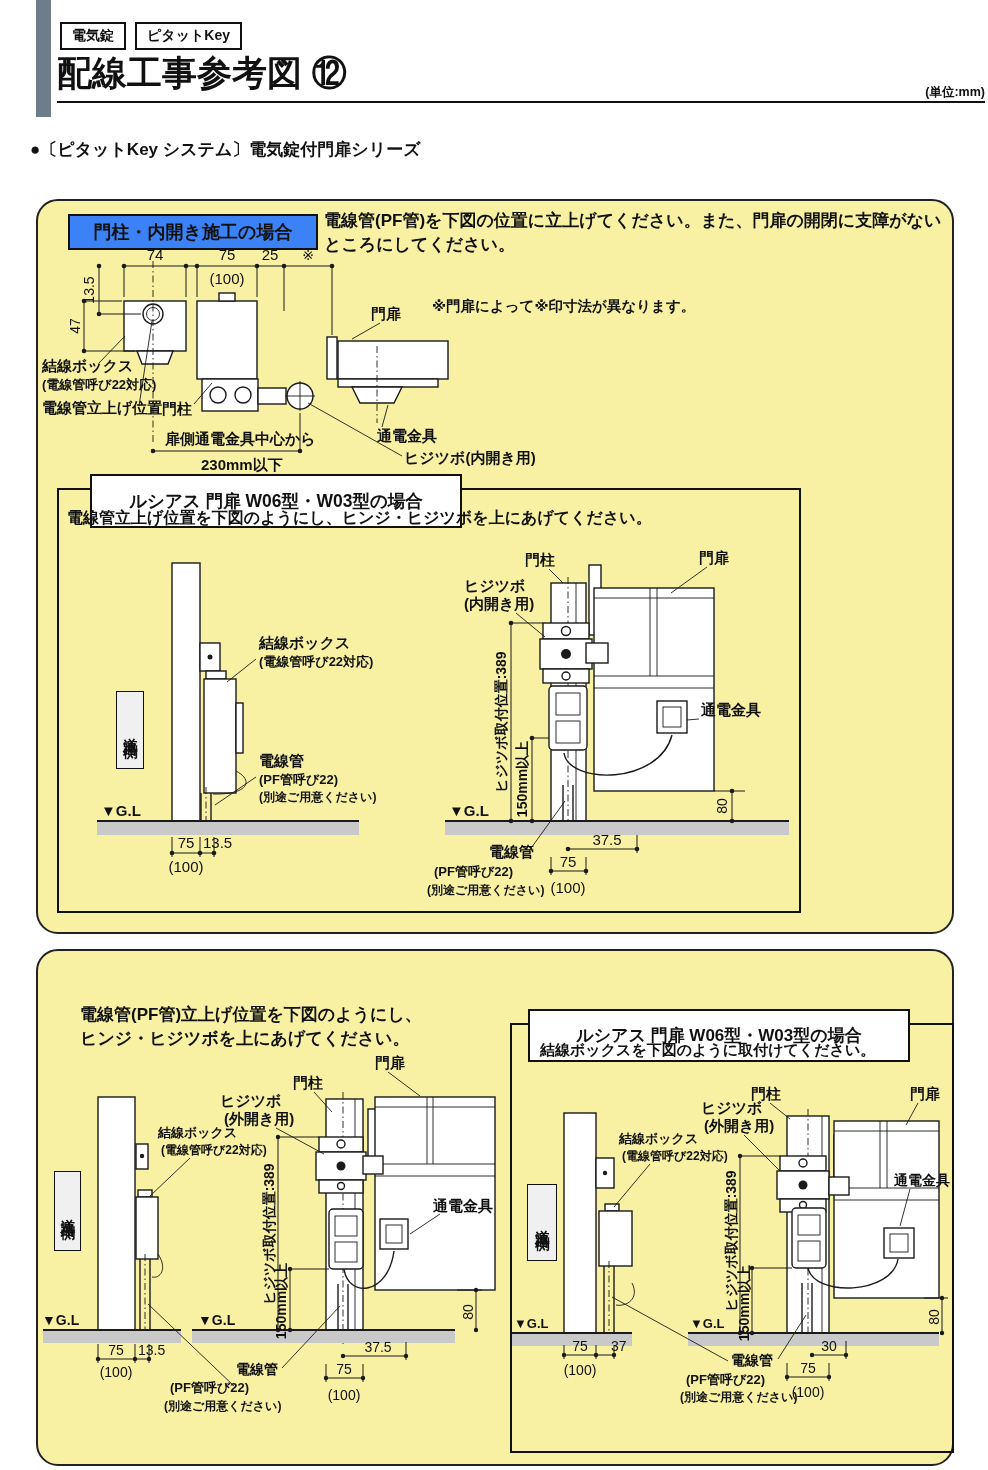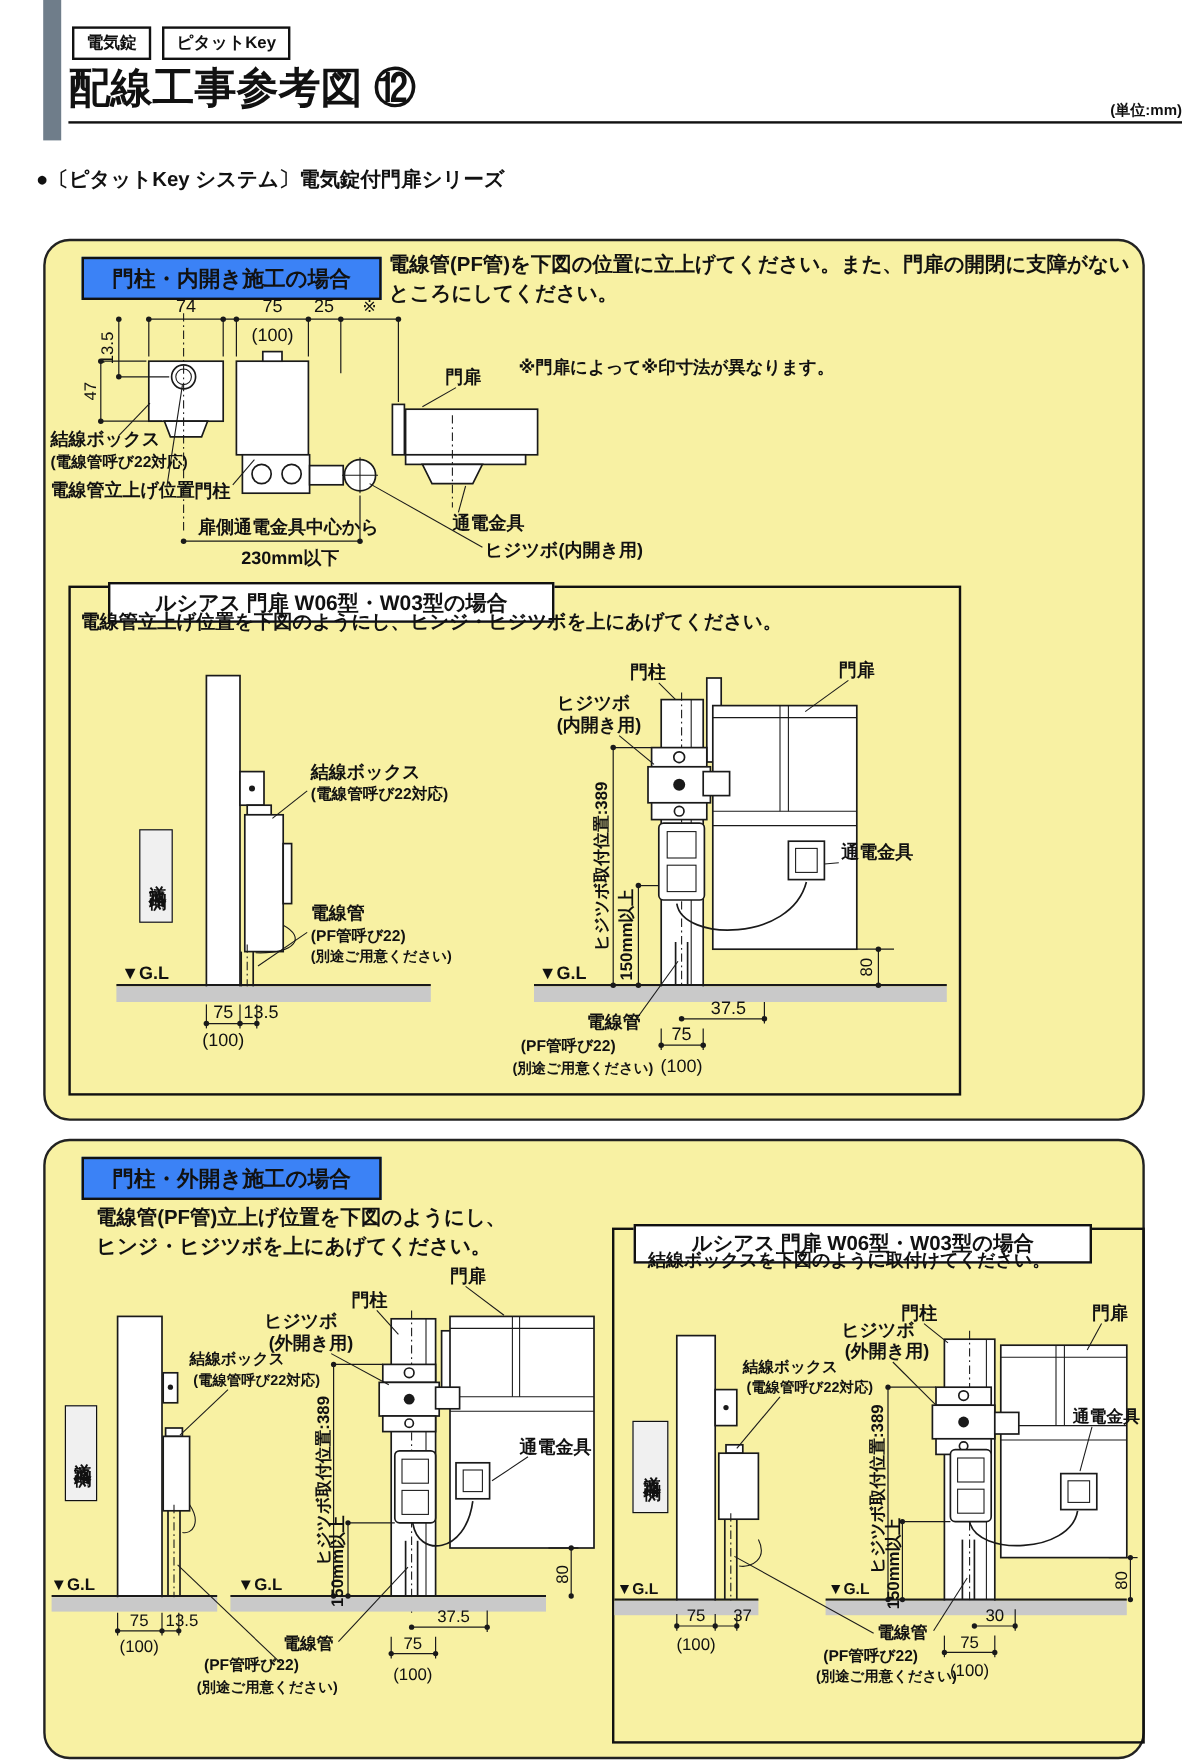--- a/index.html
+++ b/index.html
@@ -21,21 +21,21 @@
   #p2{left:36px;top:949px;width:914px;height:513px;}
   .ptitle{left:30px;top:13px;min-width:226px;border:2.5px solid #111;background:#3b82f6;
           font-size:18px;font-weight:700;text-align:center;padding:4px 10px;}
   .pdesc{font-size:17px;font-weight:700;line-height:1.42;}
   #p1 .pdesc{left:286px;top:8px;width:620px;}
   #p2 .pdesc{left:42px;top:52px;width:430px;}
   .note{left:394px;top:96px;font-size:14.5px;font-weight:600;}
   .innerbox{border:2px solid #111;}
   #ib1{left:19px;top:287px;width:740px;height:421px;}
   #ib2{left:472px;top:72px;width:440px;height:426px;}
-  .itab{background:#fff;border:2px solid #111;font-weight:700;text-align:center;padding:3px 8px;margin-top:11px;}
+  .itab{background:#fff;border:2px solid #111;font-weight:700;text-align:center;padding:13px 8px;}
   #ib1 .itab{left:31px;top:-16px;width:352px;font-size:17.5px;}
   #ib2 .itab{left:16px;top:-16px;width:362px;font-size:17px;}
   .idesc{font-weight:700;}
   #ib1 .idesc{left:8px;top:18px;font-size:16px;}
   #ib2 .idesc{left:28px;top:16px;font-size:15px;}
   .road{background:#f0f0f0;border:1.5px solid #111;writing-mode:vertical-rl;
         text-orientation:upright;font-size:15px;font-weight:600;letter-spacing:3px;
         display:flex;align-items:center;justify-content:center;box-sizing:border-box;}
   
   svg{position:absolute;overflow:visible;}
@@ -262,21 +262,20 @@
         <text class="t15" x="405" y="56">ヒジツボ</text>
         <text class="t15" x="405" y="74">(内開き用)</text>
         <line class="sthin" x1="640" y1="184" x2="628" y2="185"></line>
         <text class="t15" x="642" y="180">通電金具</text>
       </g>
     </svg>
   </div>
 </div>
 
 <div class="abs panel" id="p2">
-  <div class="abs ptitle">門柱・外開き施工の場合</div>
   <div class="abs pdesc">
     <div>電線管(PF管)立上げ位置を下図のようにし、</div>
     <div>ヒンジ・ヒジツボを上にあげてください。</div>
   </div>
   <div class="abs road" style="left:16px;top:220px;width:27px;height:80px;">道路側</div>
 
   <svg style="left:4px;top:103px;" width="460" height="400" viewBox="0 0 460 400">
     <g>
       <rect class="sw" x="56" y="43" width="37" height="237"></rect>
       <rect class="sw" x="94" y="90" width="12" height="25"></rect>

